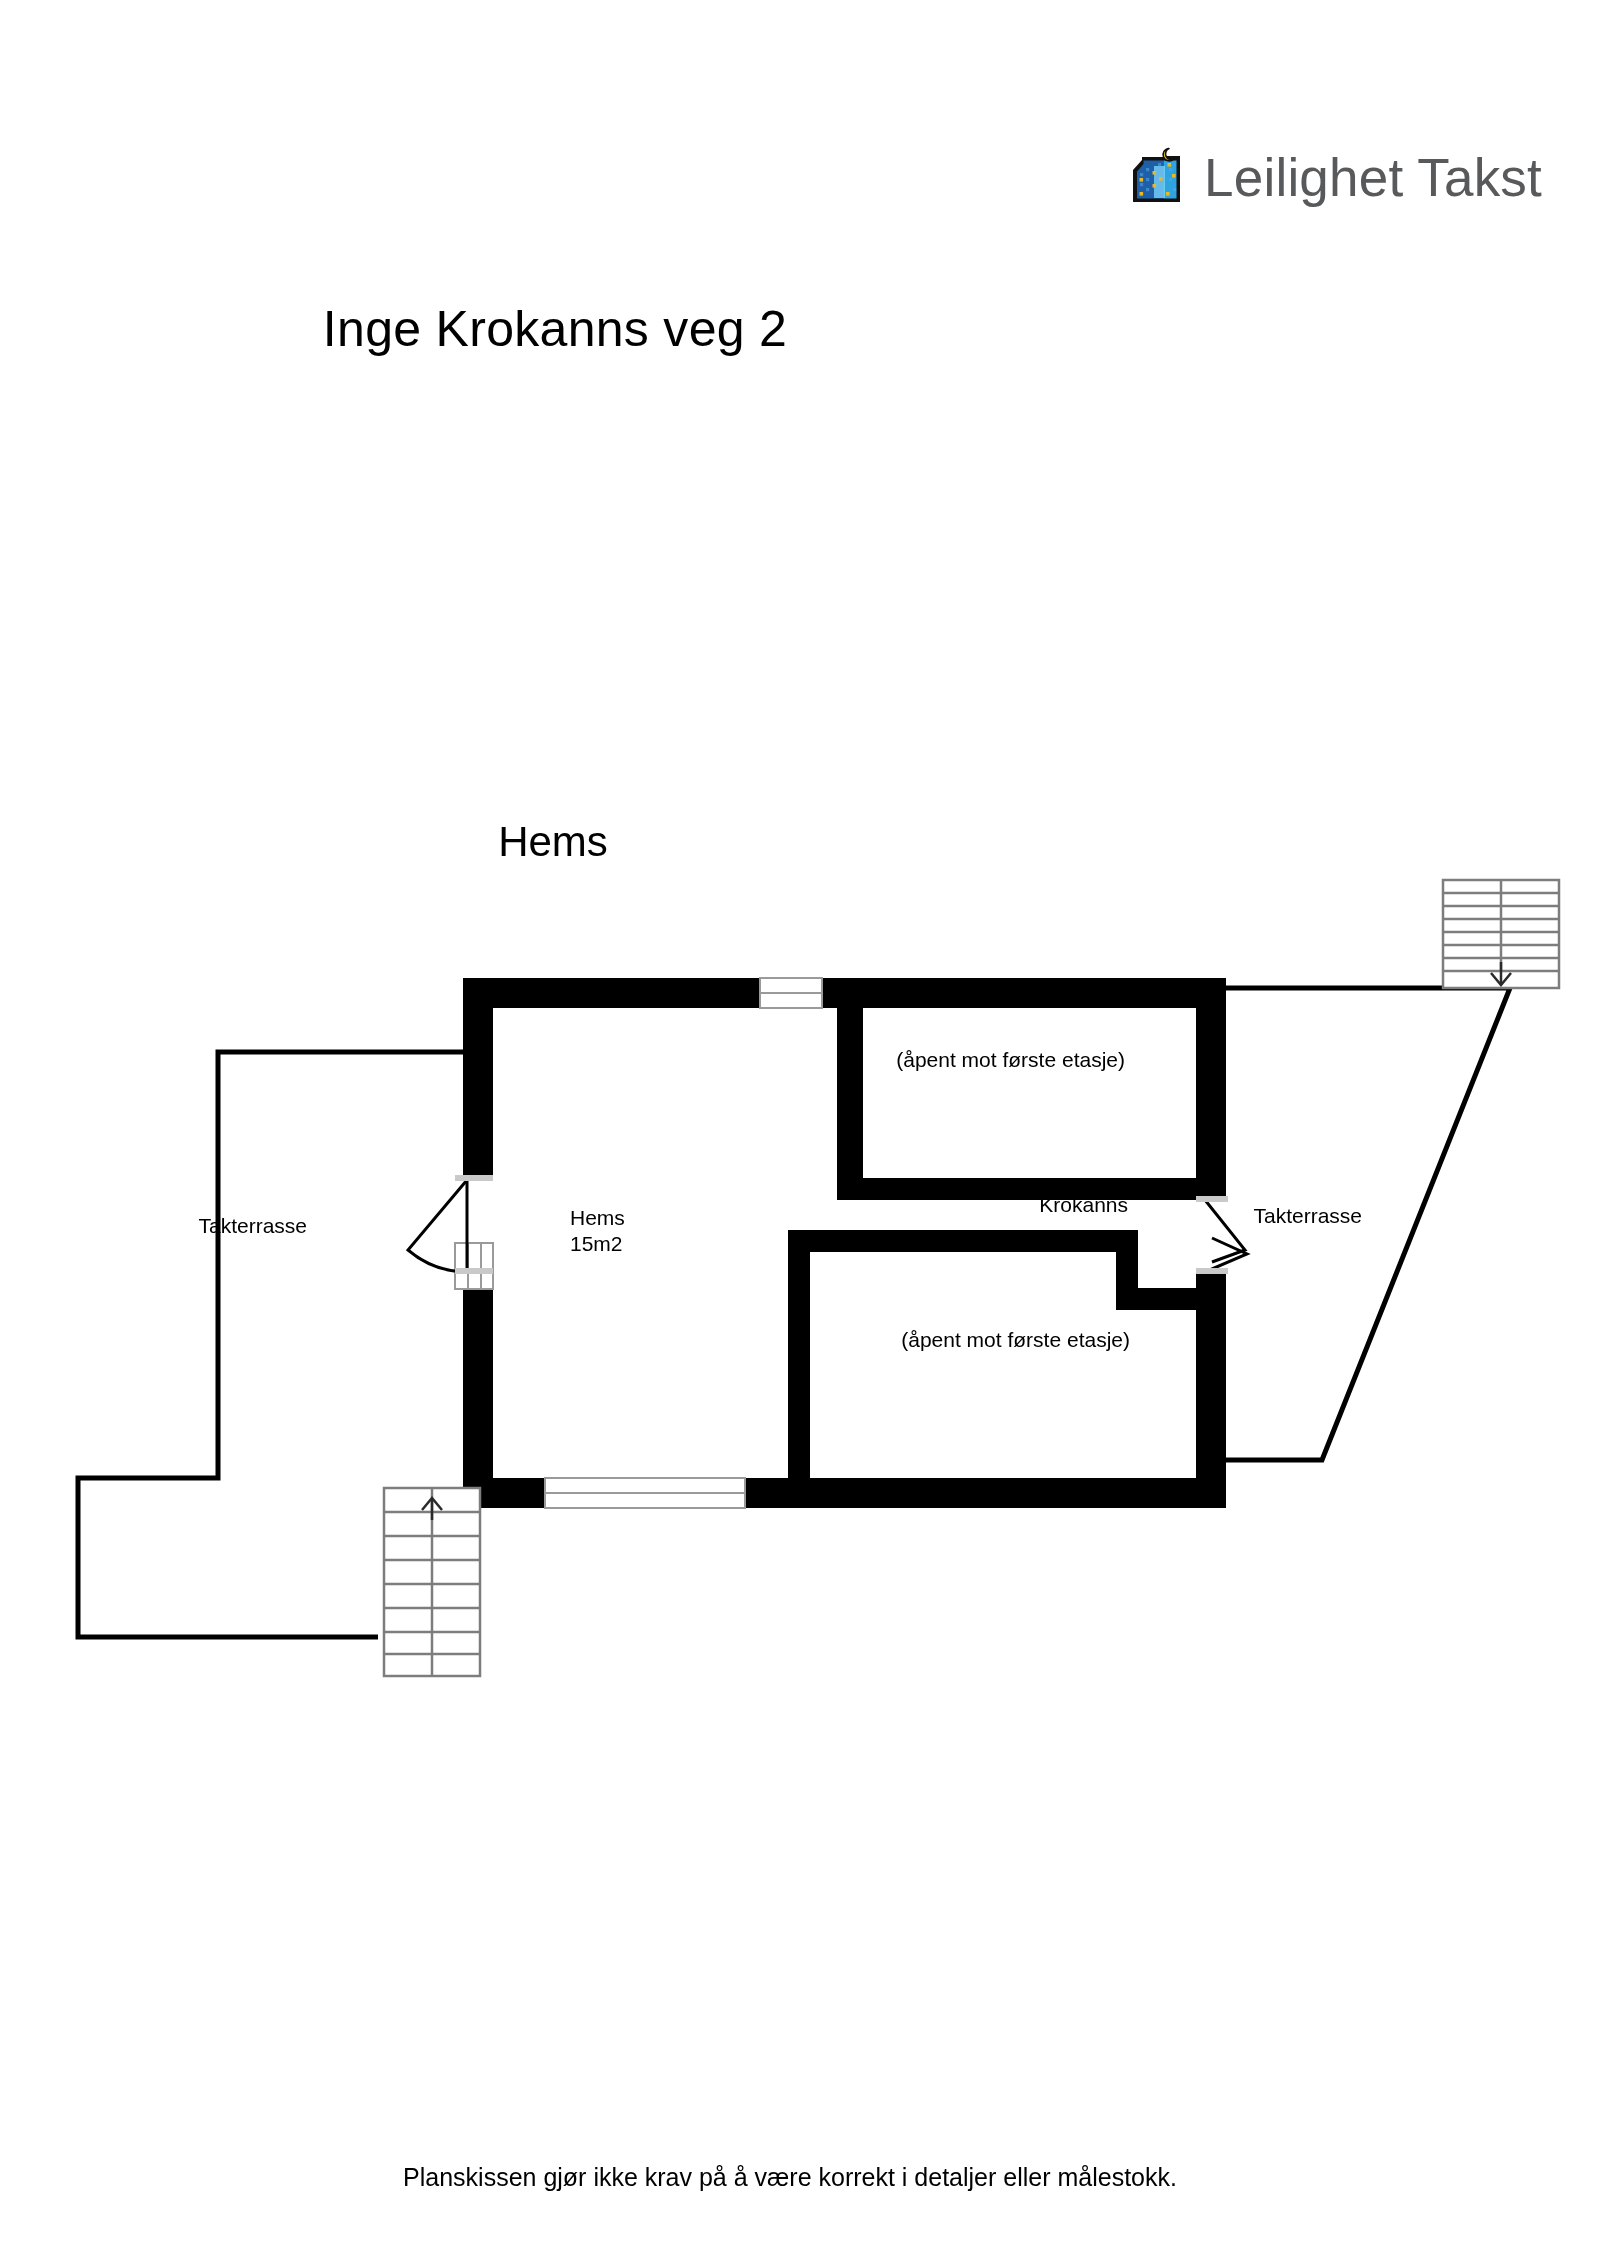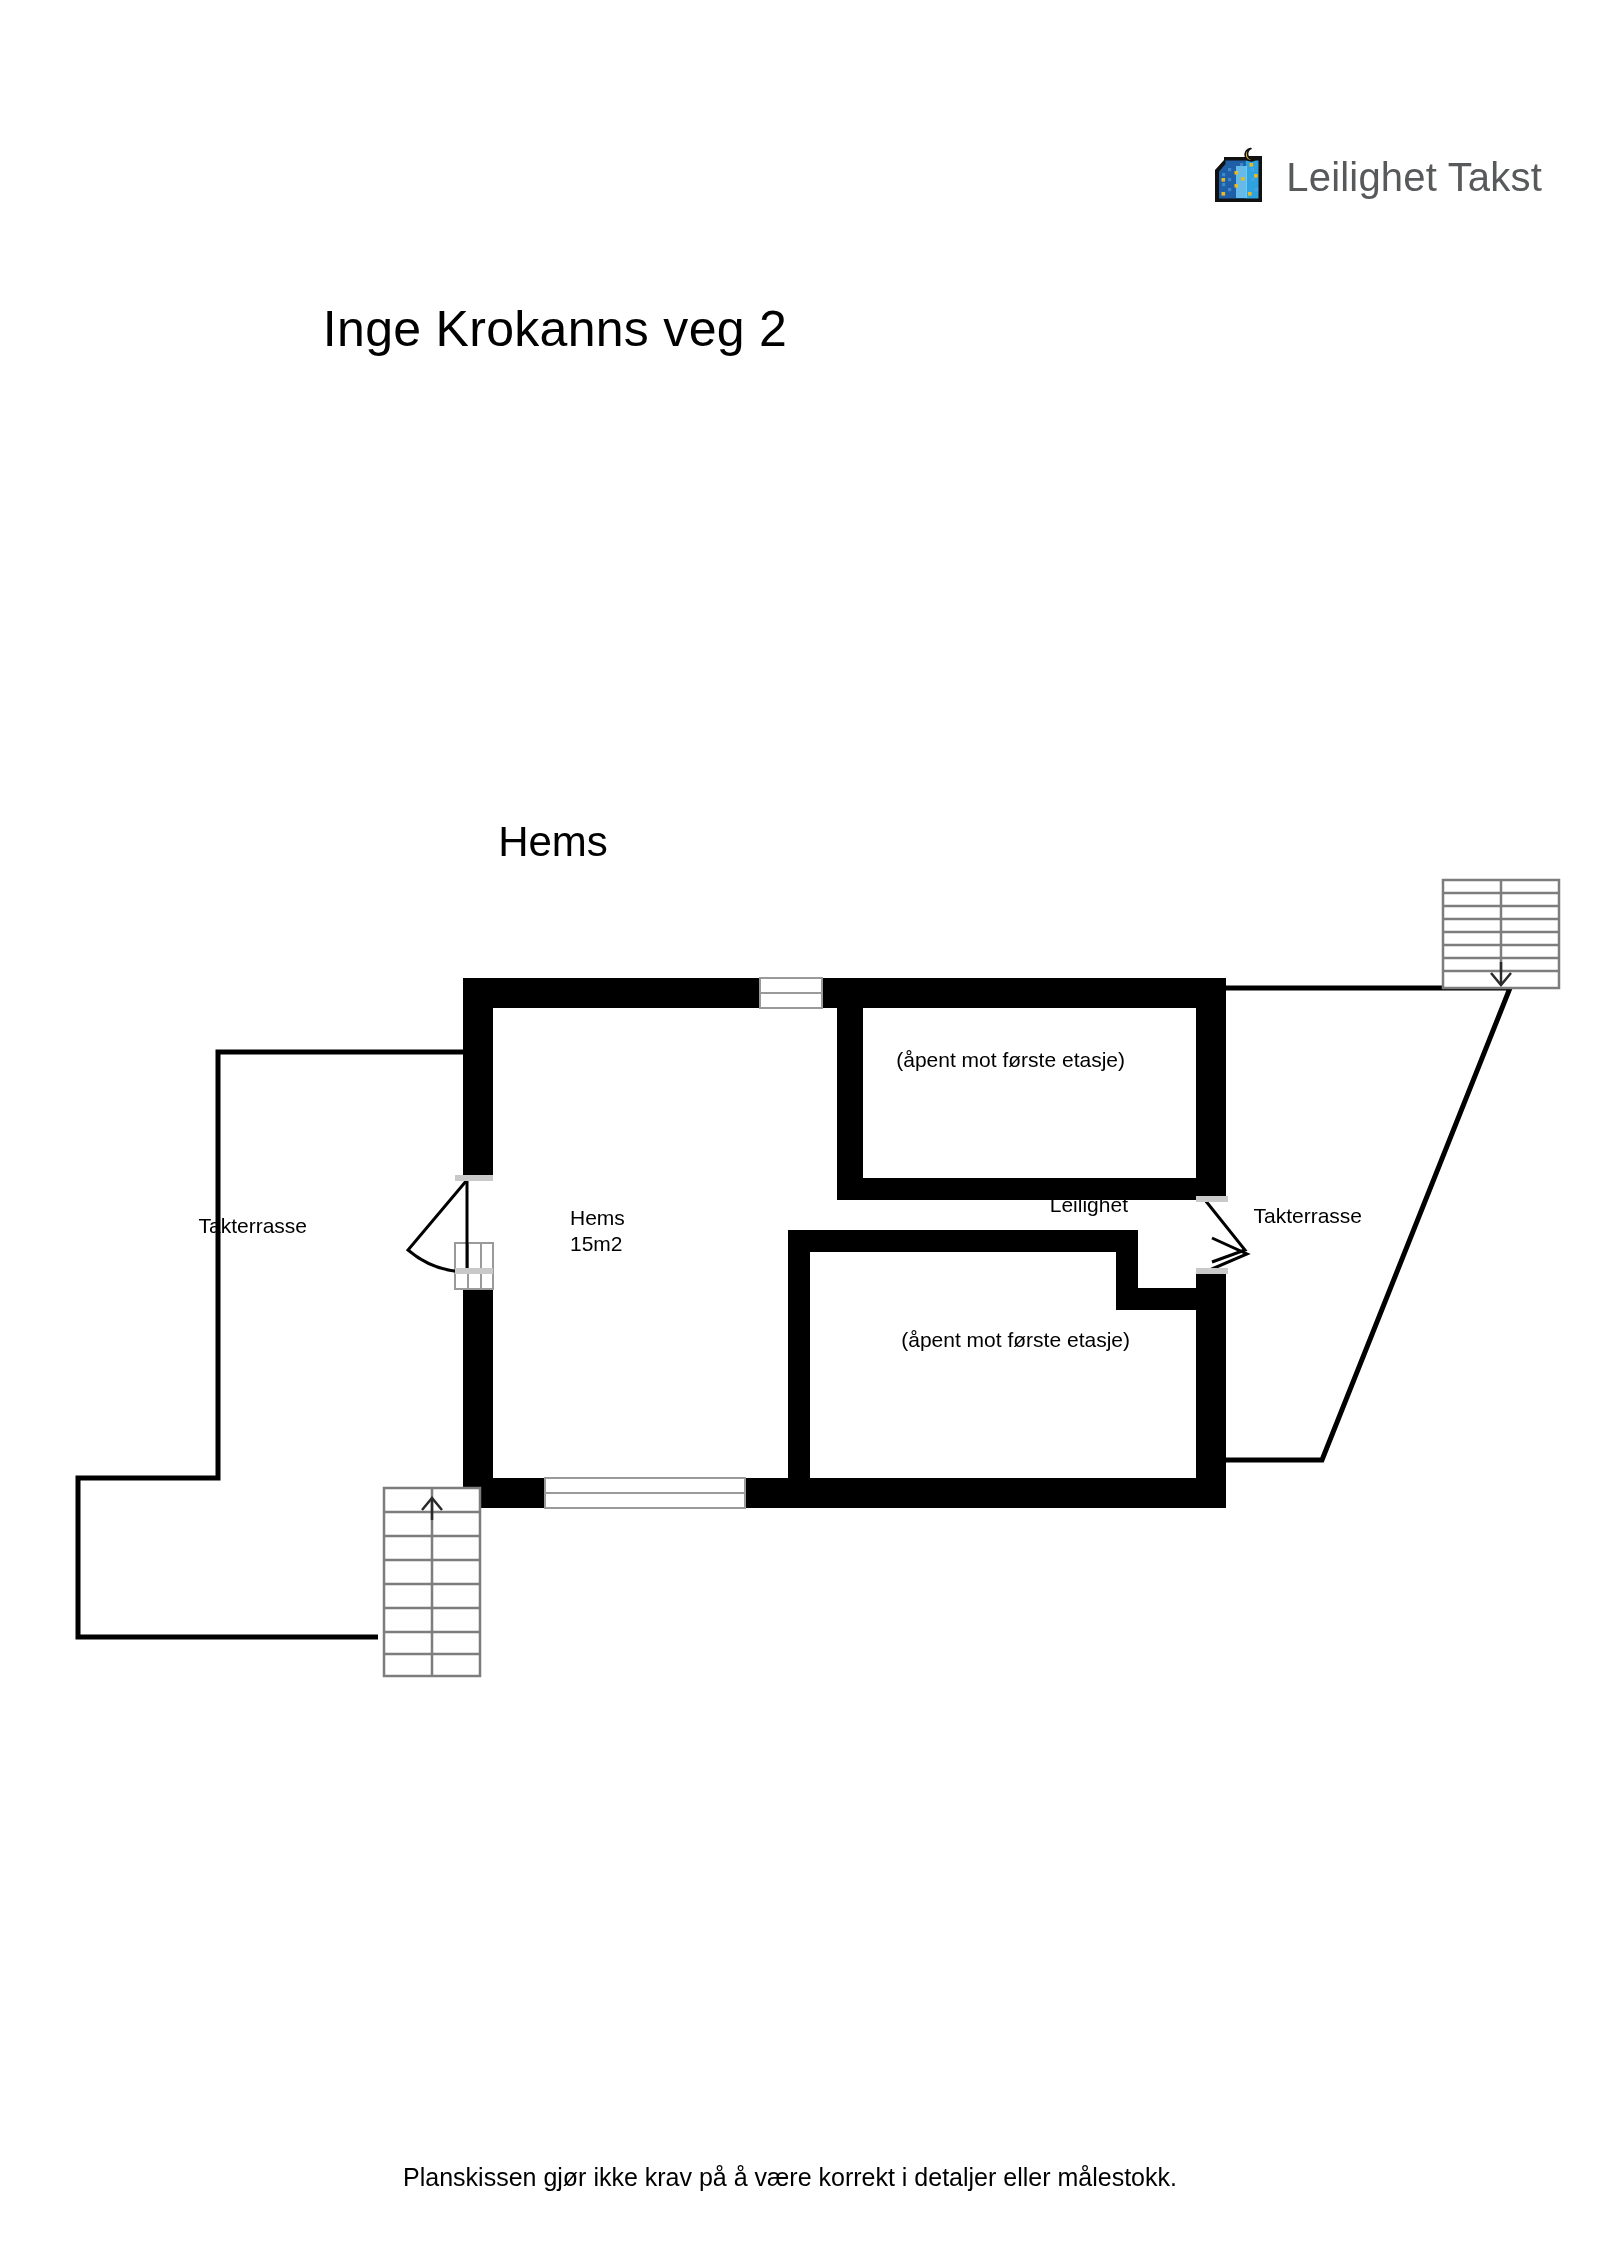--- a/index.html
+++ b/index.html
@@ -25,21 +25,21 @@
     display: flex;
     align-items: center;
     gap: 10px;
   }
   .brand-logo {
     width: 66px;
     height: 66px;
     display: block;
   }
   .brand-name {
-    font-size: 40px;
+    font-size: 53px;
     color: #58595b;
     letter-spacing: 0.2px;
     white-space: nowrap;
   }
 
   
   .page-title {
     position: absolute;
     top: 300px;
     left: 0;
@@ -271,19 +271,19 @@
 
 <div class="room-label" style="left:177px; top:1213px; width:130px;">Takterrasse</div>
 
 <div class="room-label multi" style="left:570px; top:1205px; width:150px; text-align:left;">
   <div>Hems</div>
   <div>15m2</div>
 </div>
 
 <div class="room-label" style="left:875px; top:1047px; width:250px;">(åpent mot første etasje)</div>
 
-<div class="room-label" style="left:988px; top:1192px; width:140px;">Leilighet</div>
+<div class="room-label" style="left:988px; top:1192px; width:140px;">Krokanns</div>
 
 <div class="room-label" style="left:880px; top:1327px; width:250px;">(åpent mot første etasje)</div>
 
 <div class="room-label" style="left:1222px; top:1203px; width:140px;">Takterrasse</div>
 
 <div class="footer-note">Planskissen gjør ikke krav på å være korrekt i detaljer eller målestokk.</div>
 
 </body></html>

